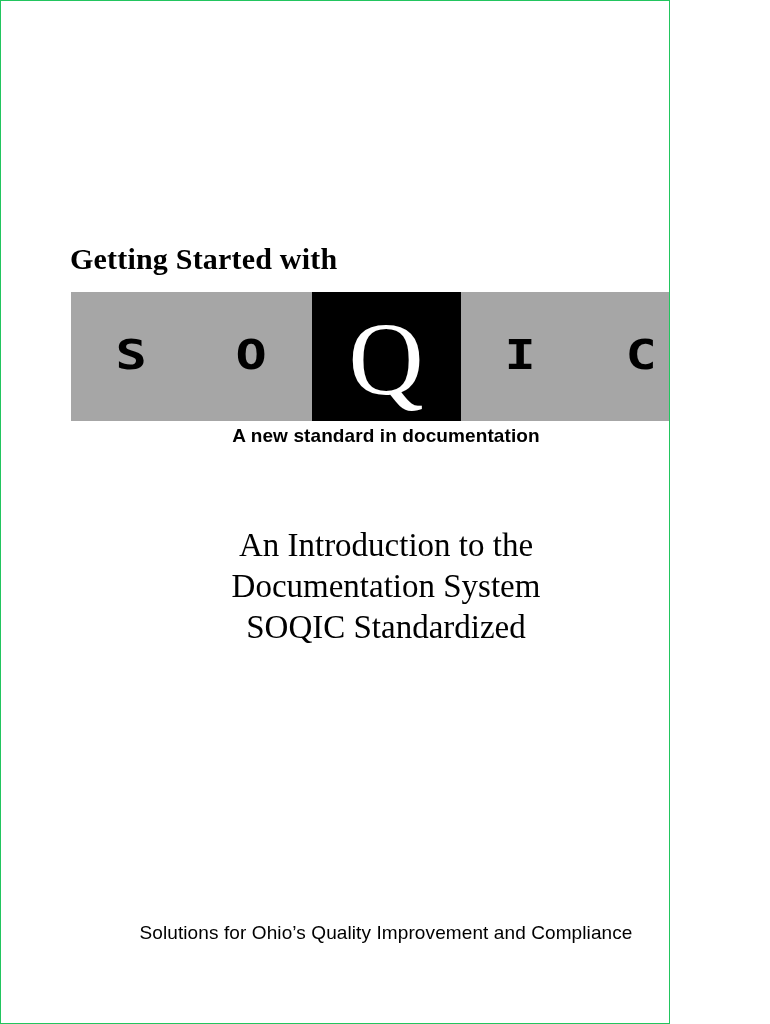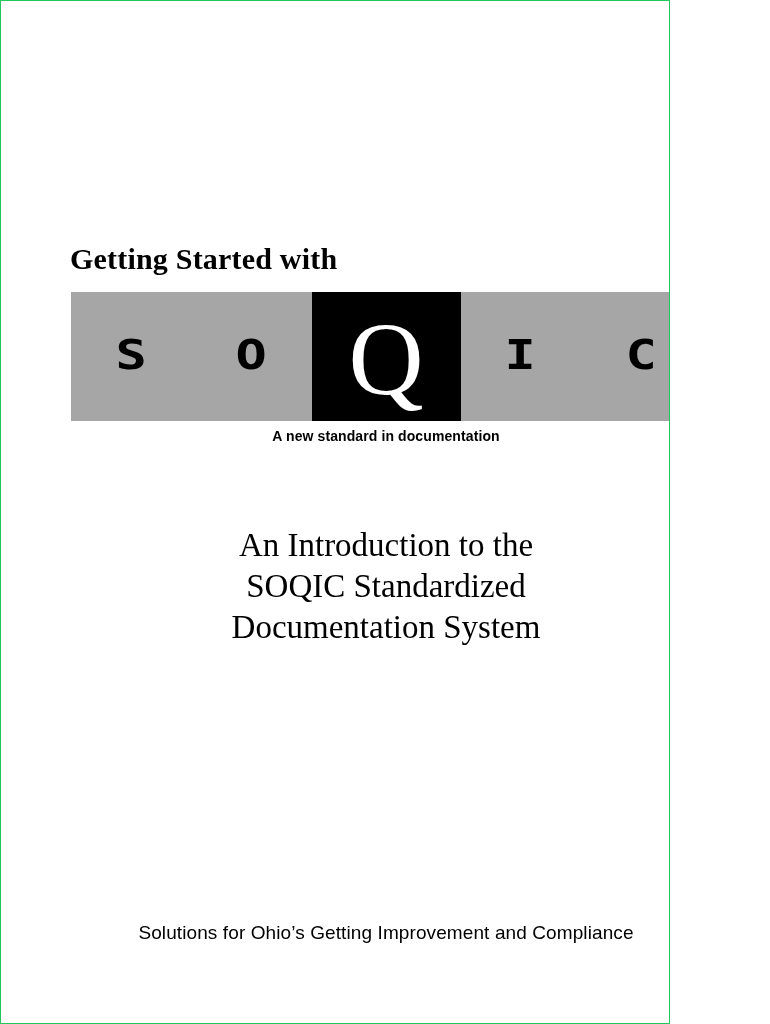--- a/index.html
+++ b/index.html
@@ -91,21 +91,21 @@
 
   
   .tagline {
     position: absolute;
     left: 70px;
     top: 423px;
     width: 630px;
     text-align: center;
     font-family: "Liberation Sans", "DejaVu Sans", sans-serif;
     font-weight: bold;
-    font-size: 14px;
+    font-size: 19px;
     line-height: 24px;
     color: #000000;
     letter-spacing: 0.1px;
   }
 
   
   .main-title {
     position: absolute;
     left: 70px;
     top: 524px;
@@ -168,19 +168,19 @@
         <span class="tech-letter">C</span>
       </div>
 
     </div>
   </div>
 
   <div class="tagline">A new standard in documentation</div>
 
   <div class="main-title">
     <span class="title-line">An Introduction to the</span>
+    <span class="title-line">Documentation System</span>
     <span class="title-line">SOQIC Standardized</span>
-    <span class="title-line">Documentation System</span>
   </div>
 
-  <div class="footer-tagline">Solutions for Ohio’s Getting Improvement and Compliance</div>
+  <div class="footer-tagline">Solutions for Ohio’s Quality Improvement and Compliance</div>
 
 </div>
 
 </body></html>

